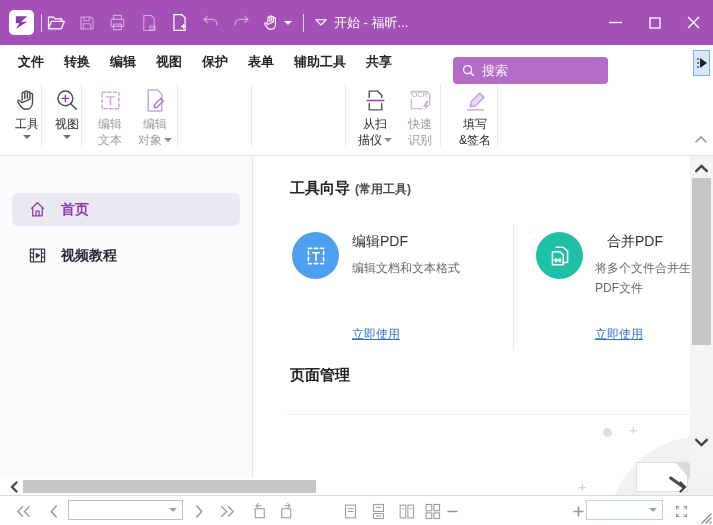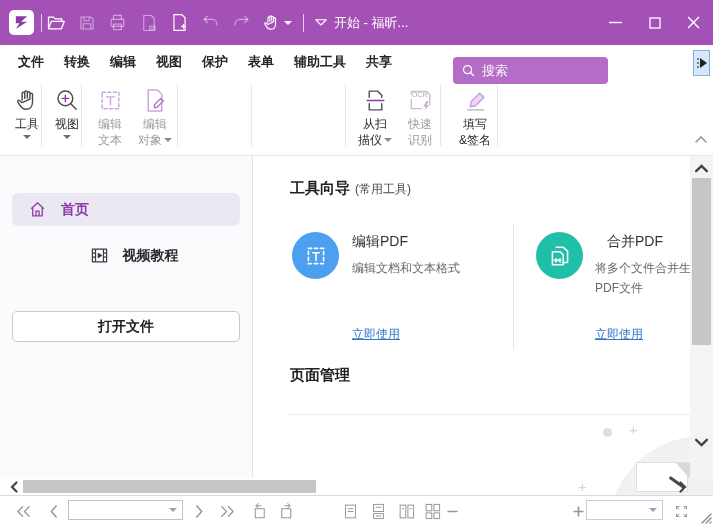--- a/index.html
+++ b/index.html
@@ -51,21 +51,21 @@
   
   .sidebar { left:0; top:156px; width:253px; height:322px; background:#fafbfd; border-right:1px solid #e3e3e9; z-index:1; }
   .side-item { position:absolute; left:12px; width:228px; height:33px; border-radius:6px; display:flex; align-items:center; gap:14px; padding-left:16px; font-size:14px; font-weight:700; color:#2a2a2e; }
   .side-item.selected { background:#eae9f1; color:#8e3ba8; }
   .open-btn { position:absolute; left:12px; top:155px; width:228px; height:31px; background:#fff; border:1px solid #c9c9cf; border-radius:5px; display:flex; align-items:center; justify-content:center; font-size:14px; font-weight:700; color:#222; }
 
   
   .main { left:253px; top:156px; width:437px; height:322px; z-index:1; }
   .guide-head { position:absolute; left:37px; top:23px; display:flex; align-items:baseline; gap:5px; }
   .guide-title { font-size:15px; font-weight:700; color:#222226; }
-  .guide-sub { font-size:12px; font-weight:400; color:#4a4a4e; }
+  .guide-sub { font-size:12px; font-weight:700; color:#4a4a4e; }
   .card-icon { position:absolute; width:47px; height:47px; border-radius:50%; display:flex; align-items:center; justify-content:center; }
   .card-title { position:absolute; font-size:14px; color:#333; }
   .card-desc { position:absolute; font-size:12px; color:#67686c; line-height:20px; }
   .card-link { position:absolute; font-size:12px; color:#3076c8; text-decoration:underline; }
   .card-divider { position:absolute; left:260px; top:68px; width:1px; height:126px; background:#e8e8ec; }
   .recent-title { position:absolute; left:37px; top:210px; font-size:15px; font-weight:700; color:#222226; }
   .recent-divider { position:absolute; left:34px; top:258px; width:403px; height:1px; background:#ededf0; }
   .decor-dot { position:absolute; left:350px; top:272px; width:9px; height:9px; border-radius:50%; background:#dfdfe2; }
   .decor-plus { position:absolute; color:#d4d4d8; font-size:15px; line-height:12px; }
 
@@ -329,30 +329,27 @@
 
   <div class="abs sidebar">
     <div class="side-item selected" style="top:37px;">
       <svg width="19" height="19" viewBox="0 0 24 24" fill="none" stroke="#8e3ba8" stroke-width="1.6" stroke-linejoin="round">
           <path d="m4 11 8-7.5L20 11"></path>
           <path d="M6 9.5V20h12V9.5"></path>
           <path d="M10 20v-6h4v6"></path>
         </svg>
       <span>首页</span>
     </div>
-    <div class="side-item" style="top:83px;justify-content:center;">
+    <div class="side-item" style="top:83px;">
       <svg width="19" height="19" viewBox="0 0 24 24" fill="none" stroke="#3a3a3e" stroke-width="1.5" stroke-linejoin="round">
           <rect x="3" y="4" width="18" height="16"></rect>
           <path d="M7 4v16M17 4v16M3 9h4M3 14h4M17 9h4M17 14h4"></path>
           <path d="m10.5 9.5 4 2.5-4 2.5z" fill="#3a3a3e"></path>
         </svg>
       <span>视频教程</span>
-    </div>
-    <div class="open-btn">
-      <span>打开文件</span>
     </div>
   </div>
 
   <div class="abs main">
     <div class="guide-head">
       <span class="guide-title">工具向导</span>
       <span class="guide-sub">(常用工具)</span>
     </div>
 
     <div class="card-icon" style="left:39px; top:76px; background:#4d9ff0;">

